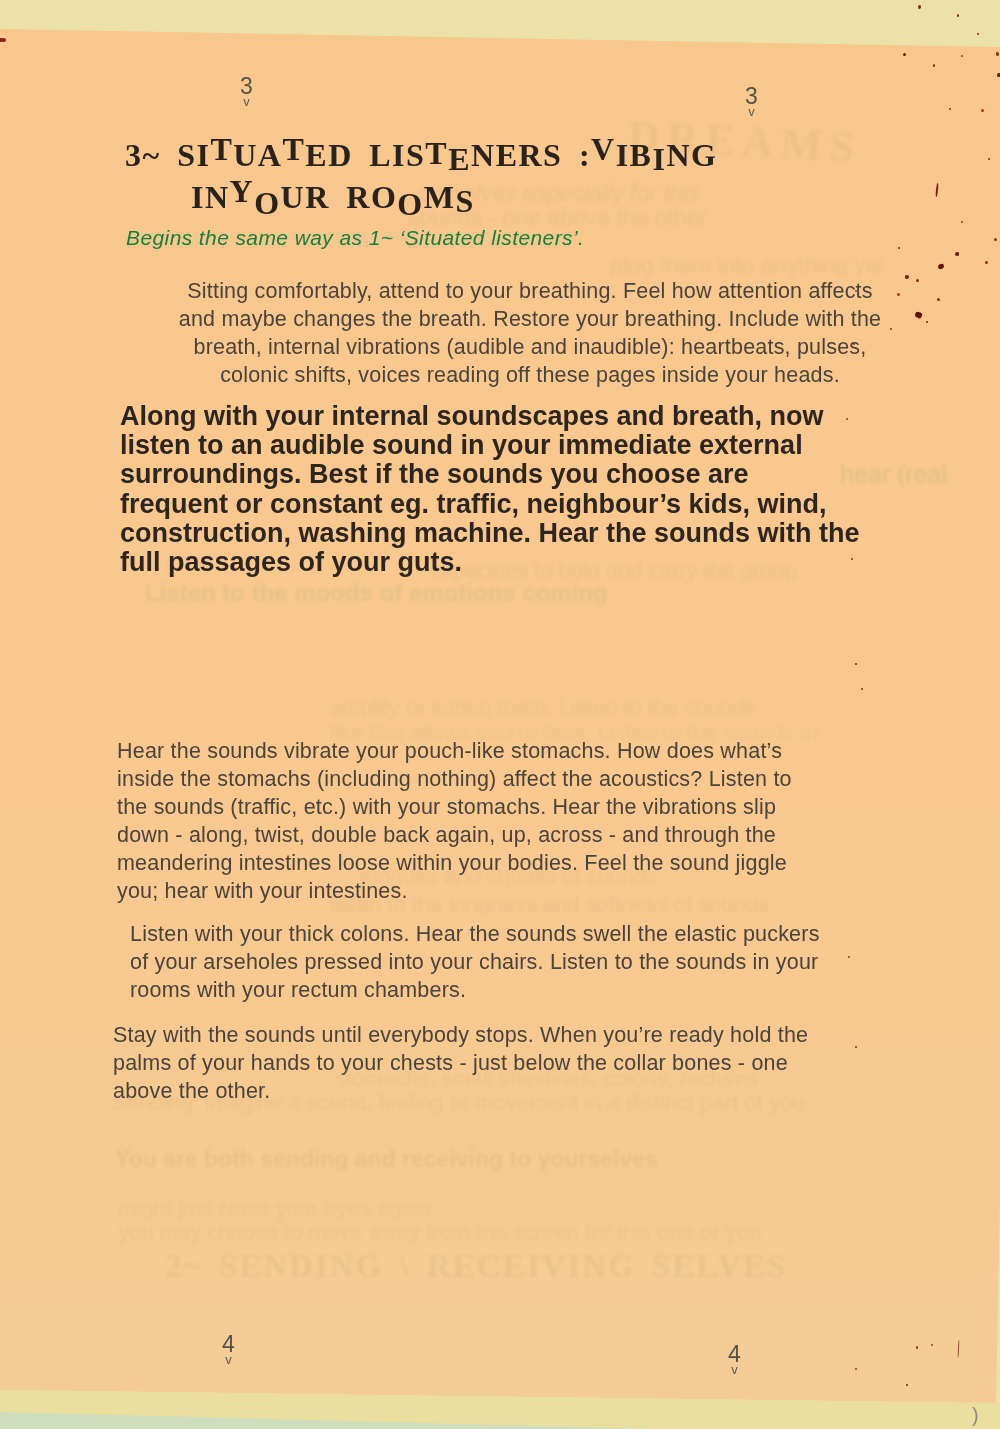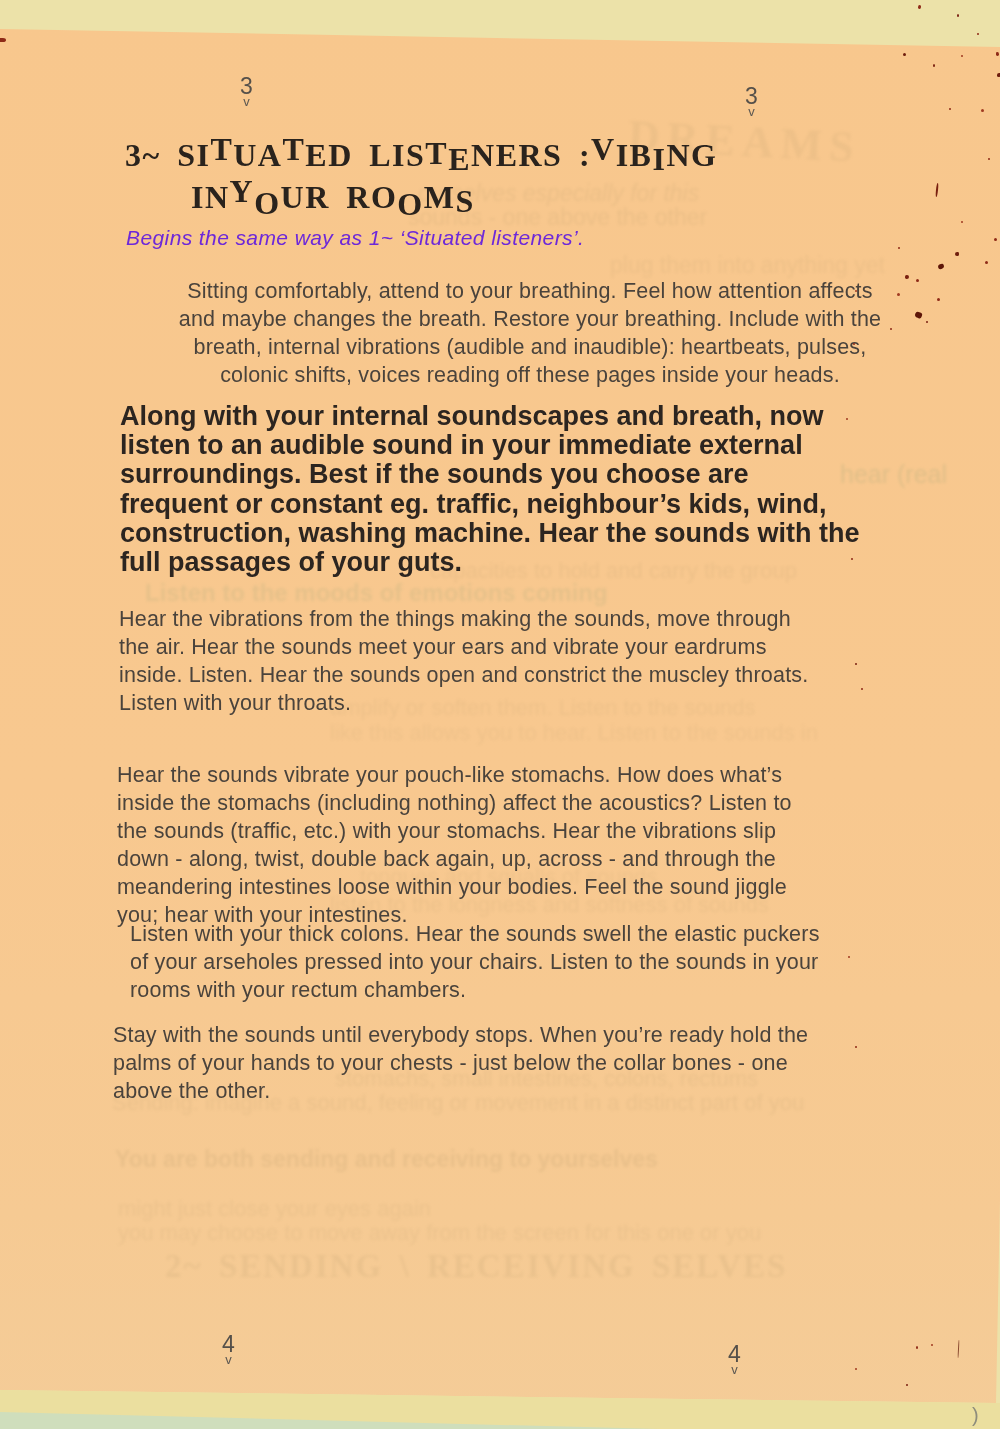--- a/index.html
+++ b/index.html
@@ -17,21 +17,21 @@
   .ghost{position:absolute;white-space:nowrap;color:#b59868;filter:blur(1.4px);
     font-family:"Liberation Sans",sans-serif;pointer-events:none;}
   .ghost.serif{font-family:"Liberation Serif",serif;font-weight:bold;}
   .ghost.green{color:#a8a878;}
   
   .title{position:absolute;left:125px;top:134px;font-family:"Liberation Serif",serif;
     font-weight:bold;color:#2a231d;font-size:32px;letter-spacing:1.5px;word-spacing:7px;line-height:42px;}
   .title .l2{margin-left:66px;}
   .title span{display:inline-block;}
   .subtitle{position:absolute;left:126px;top:226px;font-style:italic;font-size:21px;
-    color:#6d28d9;letter-spacing:0.4px;}
+    color:#15803d;letter-spacing:0.4px;}
   .para{position:absolute;white-space:pre-line;font-size:21.5px;line-height:28px;
     color:#4a433c;letter-spacing:0.2px;width:820px;}
   .para.serifpara{font-family:Liberation Sans, sans-serif;font-weight:bold;font-size:27px;
     line-height:29.2px;color:#2c2520;letter-spacing:0px;width:810px;}
   
   .corner{position:absolute;text-align:center;color:#55504a;}
   .corner .num{font-size:23px;line-height:20px;}
   .corner .caret{font-size:13px;line-height:12px;color:#5d5852;}
   
   .speck{position:absolute;display:block;}
@@ -95,26 +95,22 @@
 breath, internal vibrations (audible and inaudible): heartbeats, pulses,
 colonic shifts, voices reading off these pages inside your heads.</div>
 
   <div class="para serifpara" style="left:120px;top:402px;">Along with your internal soundscapes and breath, now
 listen to an audible sound in your immediate external
 surroundings. Best if the sounds you choose are
 frequent or constant eg. traffic, neighbour’s kids, wind,
 construction, washing machine. Hear the sounds with the
 full passages of your guts.</div>
 
-  <div class="para" style="left:119px;top:605px;">Hear the vibrations from the things making the sounds, move through
-the air. Hear the sounds meet your ears and vibrate your eardrums
-inside. Listen. Hear the sounds open and constrict the muscley throats.
-Listen with your throats.</div>
 
-  <div class="para" style="left:117px;top:737px;margin-top:24px;">Hear the sounds vibrate your pouch-like stomachs. How does what’s
+  <div class="para" style="left:117px;top:737px;">Hear the sounds vibrate your pouch-like stomachs. How does what’s
 inside the stomachs (including nothing) affect the acoustics? Listen to
 the sounds (traffic, etc.) with your stomachs. Hear the vibrations slip
 down - along, twist, double back again, up, across - and through the
 meandering intestines loose within your bodies. Feel the sound jiggle
 you; hear with your intestines.</div>
 
   <div class="para" style="left:130px;top:920px;">Listen with your thick colons. Hear the sounds swell the elastic puckers
 of your arseholes pressed into your chairs. Listen to the sounds in your
 rooms with your rectum chambers.</div>
 

